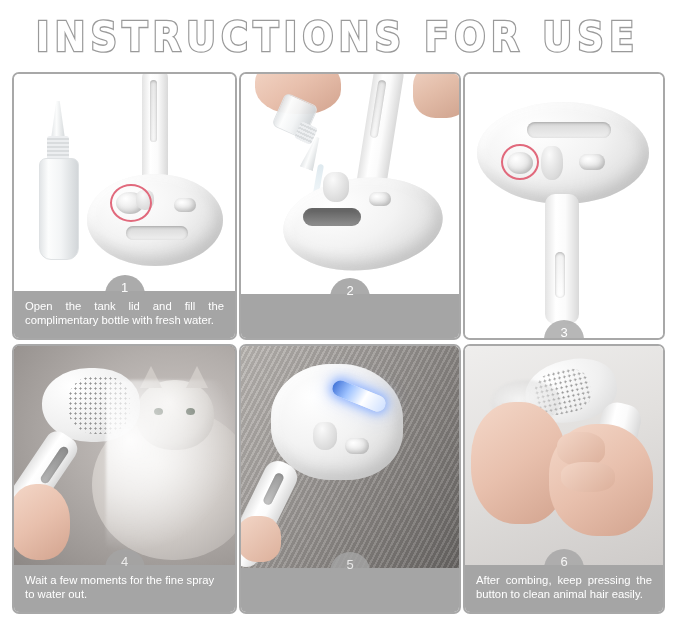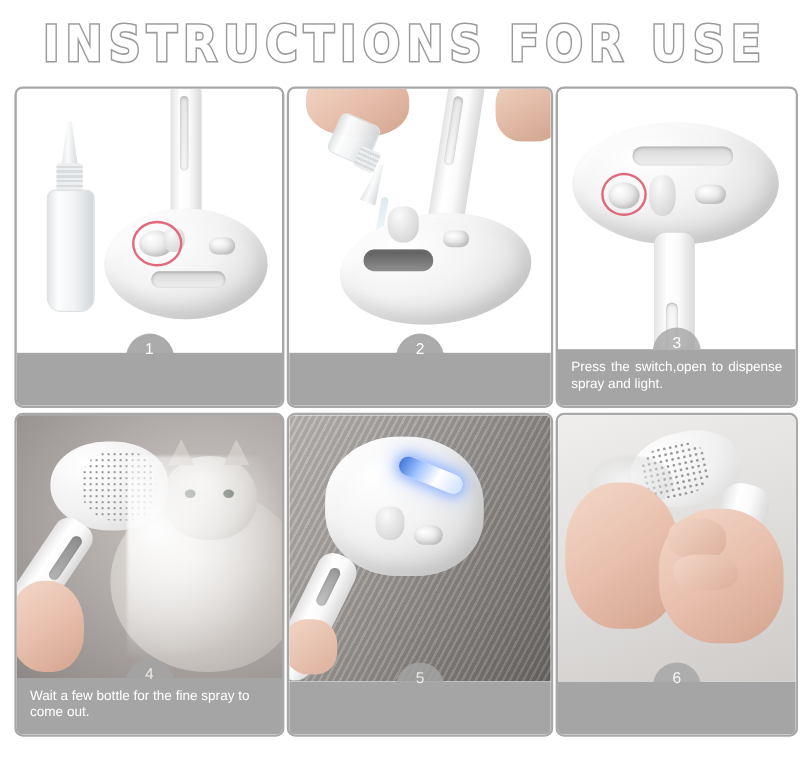--- a/index.html
+++ b/index.html
@@ -266,20 +266,21 @@
         <div class="dev-base" style="left:73px; top:100px; width:136px; height:92px;"></div>
         <div class="lid" style="left:102px; top:118px; width:28px; height:22px;"></div>
         <div class="nub" style="left:122px; top:116px; width:18px; height:20px;"></div>
         <div class="lid" style="left:160px; top:124px; width:22px; height:14px; border-radius:8px;"></div>
         <div class="slot" style="left:112px; top:152px; width:62px; height:14px;"></div>
         <div class="ring-hl" style="left:96px; top:110px; width:42px; height:38px;"></div>
       </div>
     </div>
     <div class="caption">
       <div class="badge">1</div>
+      <span>Open the tank lid and fill the complimentary bottle with fresh water.</span>
     </div>
   </div>
 
   <div class="panel">
     <div class="photo">
       <div class="scene">
 
         <div class="hand" style="left:14px; top:-18px; width:86px; height:58px;"></div>
         <div class="bottle-body" style="left:36px; top:24px; width:34px; height:34px; transform:rotate(24deg); border-radius:6px;"></div>
         <div class="bottle-neck" style="left:56px; top:50px; width:18px; height:18px; transform:rotate(24deg);"></div>
@@ -309,23 +310,20 @@
         <div class="slot" style="left:62px; top:48px; width:84px; height:16px;"></div>
         <div class="lid" style="left:42px; top:78px; width:26px; height:22px;"></div>
         <div class="nub" style="left:76px; top:72px; width:22px; height:34px;"></div>
         <div class="lid" style="left:114px; top:80px; width:26px; height:16px; border-radius:9px;"></div>
         <div class="ring-hl" style="left:36px; top:70px; width:38px; height:36px;"></div>
         <div class="dev-handle" style="left:80px; top:120px; width:34px; height:130px;"></div>
         <div class="slot" style="left:90px; top:178px; width:10px; height:46px; border-radius:6px; background:linear-gradient(180deg,#f2f2f2,#ffffff);"></div>
         <div class="badge over-photo" style="top:auto; bottom:-2px;">3</div>
       </div>
     </div>
-    <div class="caption">
-      <span>Press the switch,open to dispense spray and light.</span>
-    </div>
   </div>
 
   <div class="panel">
     <div class="photo">
       <div class="scene">
         <div class="cat-bg"></div>
         <div class="cat-body" style="left:78px; top:64px; width:160px; height:150px;"></div>
         <div class="cat-head" style="left:122px; top:34px; width:78px; height:70px;"></div>
         <div class="cat-ear" style="left:126px; top:20px; width:22px; height:22px;"></div>
         <div class="cat-ear" style="left:172px; top:20px; width:22px; height:22px;"></div>
@@ -336,21 +334,21 @@
         <div class="pins" style="left:54px; top:30px; width:62px; height:58px;"></div>
         <div class="dev-handle" style="left:10px; top:82px; width:34px; height:96px; transform:rotate(34deg); border-radius:12px;"></div>
         <div class="slot" style="left:36px; top:98px; width:9px; height:42px; border-radius:5px; background:linear-gradient(180deg,#8d8d8d,#b5b5b5); transform:rotate(34deg);"></div>
         <div class="hand" style="left:-6px; top:138px; width:62px; height:76px;"></div>
 
         <div class="mist" style="left:92px; top:34px; width:130px; height:170px;"></div>
       </div>
     </div>
     <div class="caption left-align">
       <div class="badge over-photo">4</div>
-      <span>Wait a few bottle for the fine spray to come out.</span>
+      <span>Wait a few moments for the fine spray to water out.</span>
     </div>
   </div>
 
   <div class="panel">
     <div class="photo">
       <div class="scene">
         <div class="fur-bg"></div>
         <div class="dev-base" style="left:30px; top:18px; width:132px; height:116px; border-radius:46% 48% 42% 46%;"></div>
         <div class="led" style="left:90px; top:42px; width:56px; height:16px; transform:rotate(22deg);"></div>
         <div class="nub" style="left:72px; top:76px; width:24px; height:28px;"></div>
@@ -375,16 +373,17 @@
         <div class="slot" style="left:146px; top:124px; width:8px; height:36px; border-radius:5px; background:linear-gradient(180deg,#9d9d9d,#c8c8c8); transform:rotate(14deg);"></div>
         <div class="hair-tuft" style="left:26px; top:34px; width:70px; height:44px;"></div>
         <div class="hand" style="left:6px; top:56px; width:96px; height:122px;"></div>
         <div class="hand" style="left:84px; top:78px; width:104px; height:112px;"></div>
         <div class="finger" style="left:92px; top:86px; width:48px; height:34px;"></div>
         <div class="finger" style="left:96px; top:116px; width:54px; height:30px;"></div>
       </div>
     </div>
     <div class="caption">
       <div class="badge over-photo">6</div>
+      <span>After combing, keep pressing the button to clean animal hair easily.</span>
     </div>
   </div>
 
 </div>
 
 </body></html>

